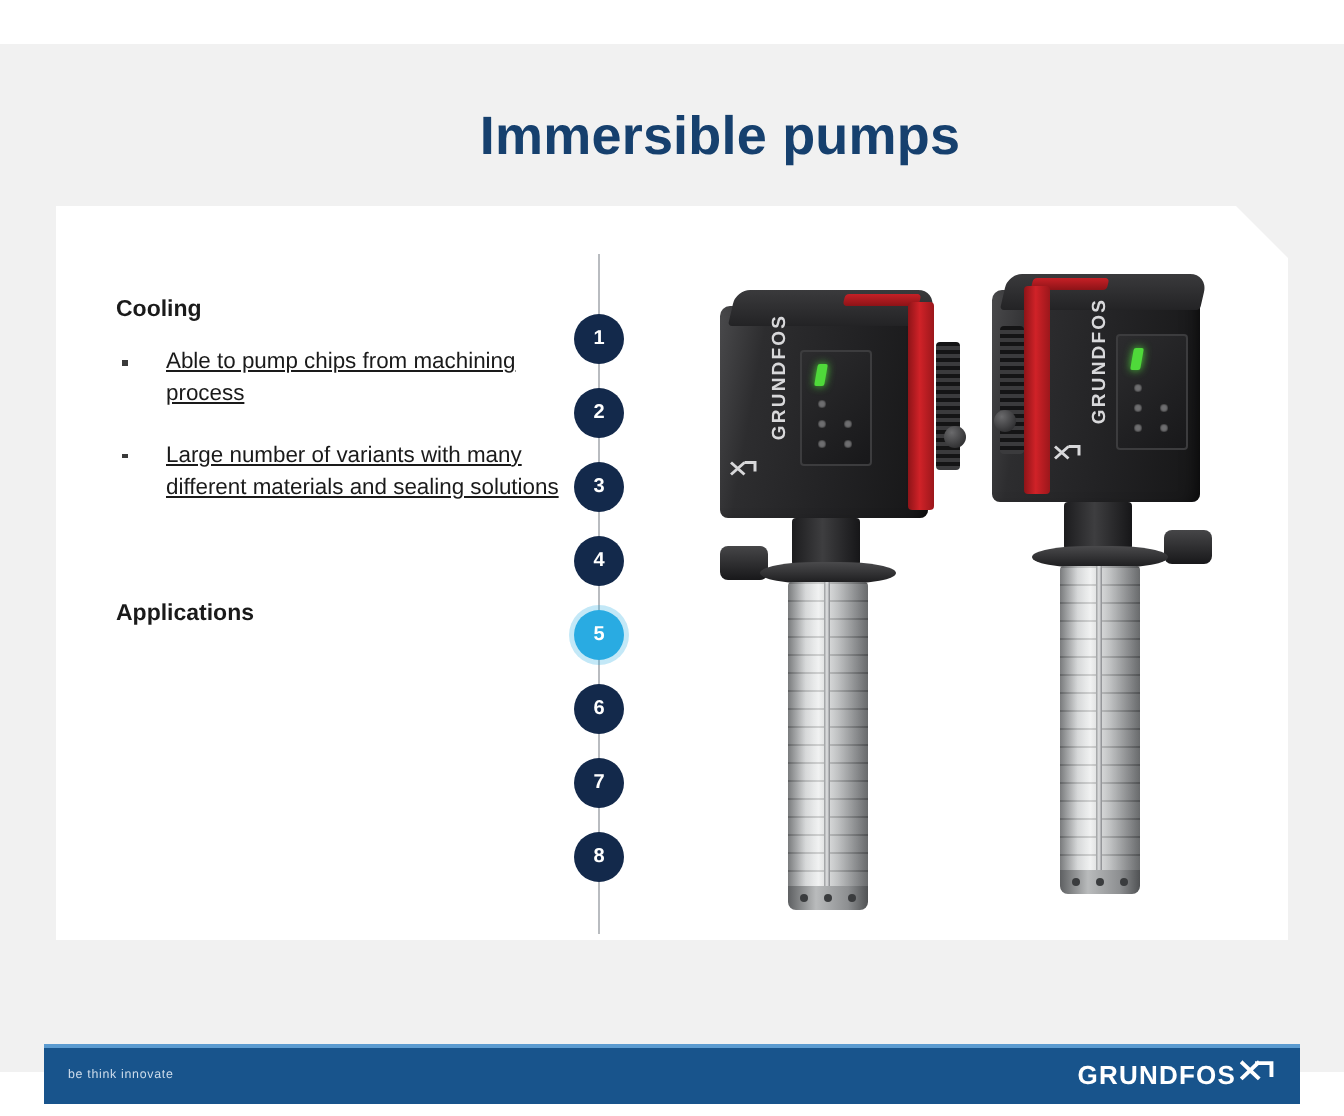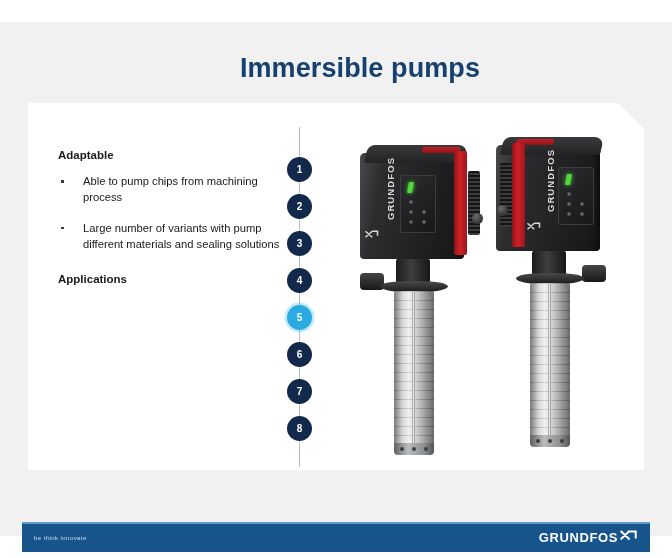--- a/index.html
+++ b/index.html
@@ -68,31 +68,32 @@
     margin: 0;
     padding: 0;
   }
   .bullet-item {
     position: relative;
     padding-left: 25px;
     margin-bottom: 15px;
     font-size: 11.2px;
     line-height: 1.42;
     color: #1a1a1a;
+    text-decoration: underline;
   }
   .bullet-item .dot {
     position: absolute;
     left: 3px;
     top: 6px;
     width: 2.6px;
     height: 2.6px;
     background: #3a3a3a;
   }
   .applications-head {
-    margin-top: 20px;
+    margin-top: 48px;
   }
   .applications-text {
     font-size: 11.2px;
     line-height: 1.45;
     color: #1a1a1a;
     margin: 17px 0 0 0;
   }
 
   
   .timeline {
@@ -352,30 +353,30 @@
 <body>
 
 <div class="slide">
 
   <div class="slide-title">Immersible pumps</div>
 
   <div class="content-card">
 
     <div class="text-col">
 
-      <div class="section-head">Adaptable</div>
+      <div class="section-head">Cooling</div>
 
       <ul class="bullet-list">
         <li class="bullet-item">
           <span class="dot"></span>
           <span>Able to pump chips from machining process</span>
         </li>
         <li class="bullet-item">
           <span class="dot"></span>
-          <span>Large number of variants with pump different materials and sealing solutions</span>
+          <span>Large number of variants with many different materials and sealing solutions</span>
         </li>
       </ul>
 
       <div class="section-head applications-head">Applications</div>
     </div>
 
     <div class="timeline">
       <div class="timeline-axis"></div>
 
       <div class="tl-node" style="top:30px;">1</div>

